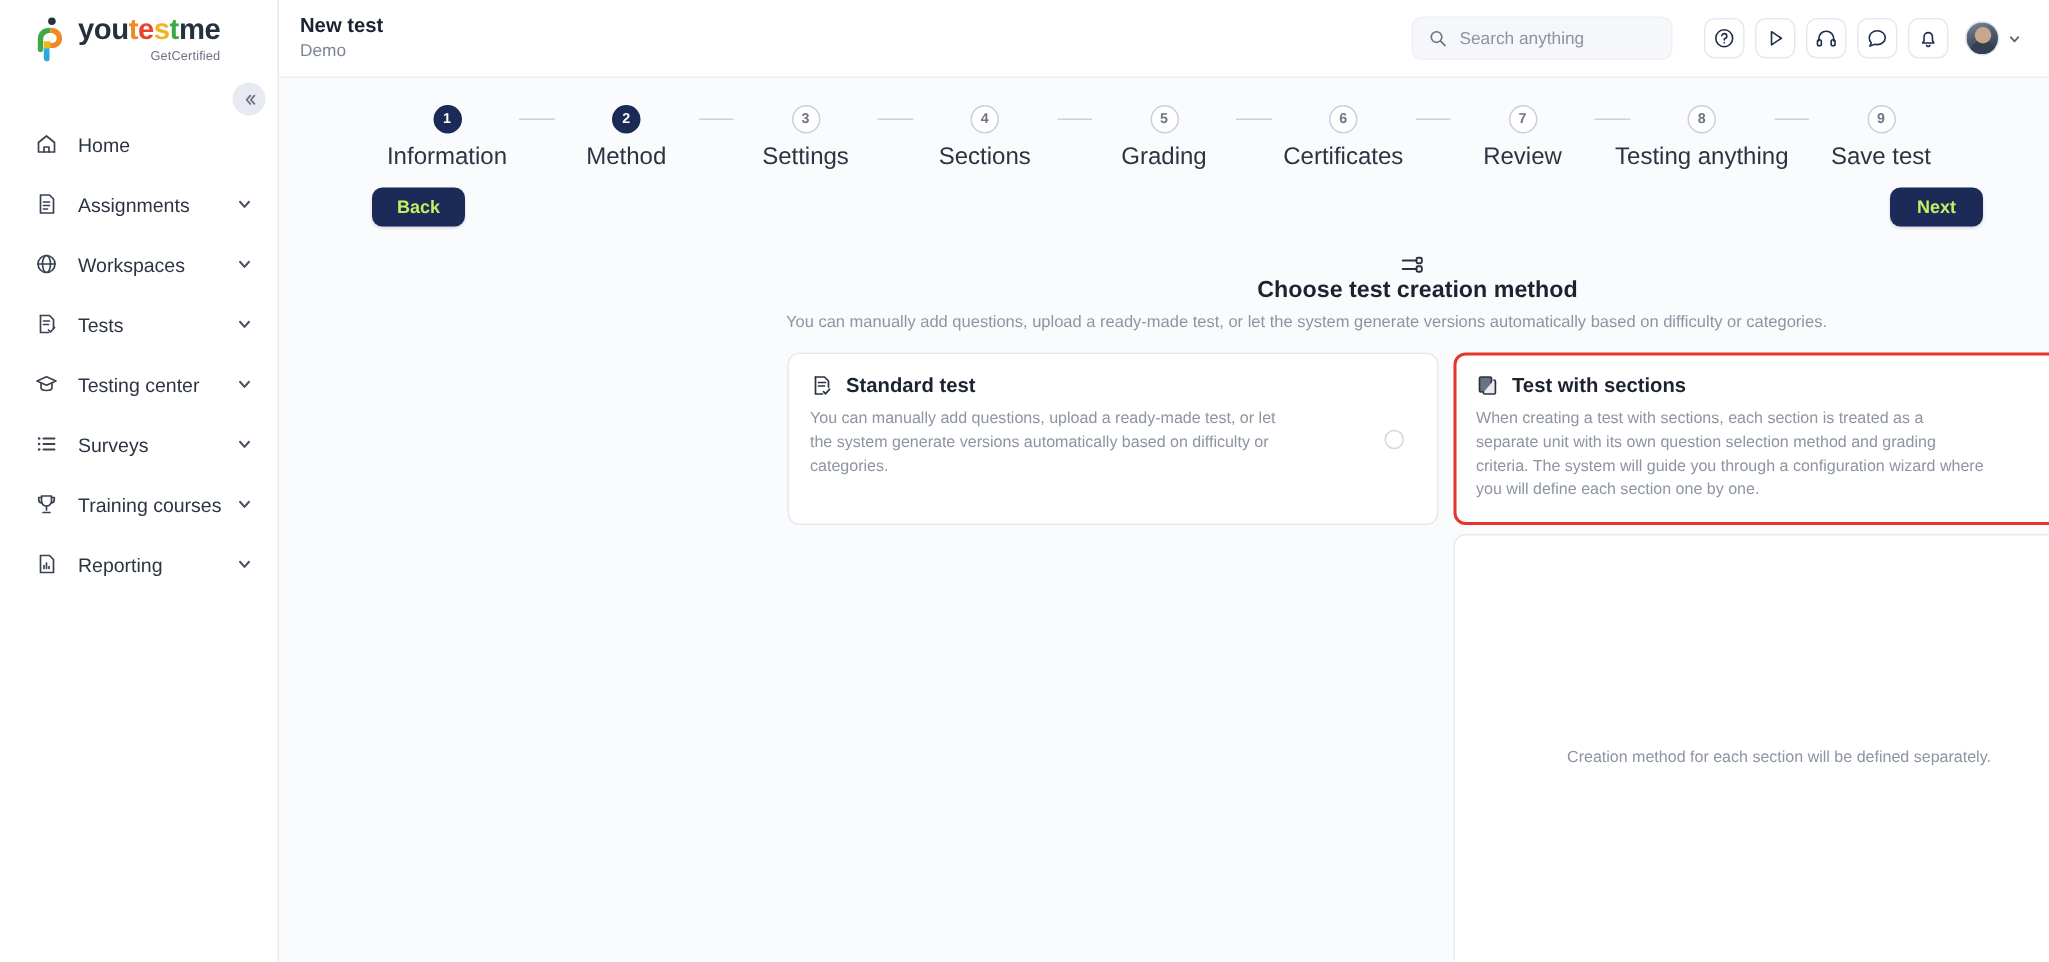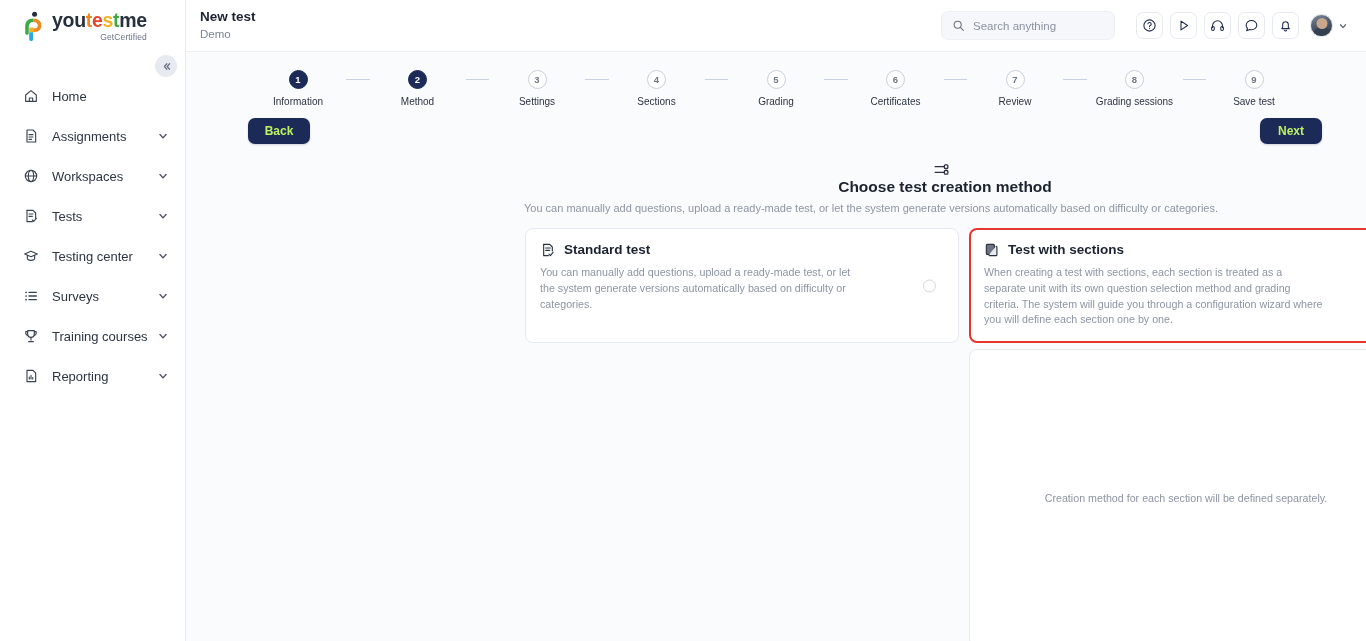--- a/index.html
+++ b/index.html
@@ -144,21 +144,21 @@
     width: 19px; height: 19px; border-radius: 50%;
     display: flex; align-items: center; justify-content: center;
     font-size: 9.5px; font-weight: 700;
     border: 1px solid #c9cfdb; background: #fff; color: #6d7685;
   }
   .step.done .step-circle,
   .step.active .step-circle {
     background: #1b2a57; border-color: #1b2a57; color: #fff;
   }
   .step-label {
-    margin-top: 7px; font-size: 10px; color: #2c3442;
+    margin-top: 7px; font-size: 16px; color: #2c3442;
     white-space: nowrap;
   }
   .step-line {
     flex: 1 1 auto; height: 1px; background: #c9d2e0;
     margin-top: 9px; min-width: 14px;
   }
 
   
   .btn-row {
     display: flex; align-items: center;
@@ -474,21 +474,21 @@
           <div class="step-label">Certificates</div>
         </div>
         <div class="step-line"></div>
         <div class="step">
           <div class="step-circle">7</div>
           <div class="step-label">Review</div>
         </div>
         <div class="step-line"></div>
         <div class="step">
           <div class="step-circle">8</div>
-          <div class="step-label">Grading sessions</div>
+          <div class="step-label">Testing anything</div>
         </div>
         <div class="step-line"></div>
         <div class="step">
           <div class="step-circle">9</div>
           <div class="step-label">Save test</div>
         </div>
       </div>
 
       <div class="btn-row">
         <button class="btn">Back</button>

